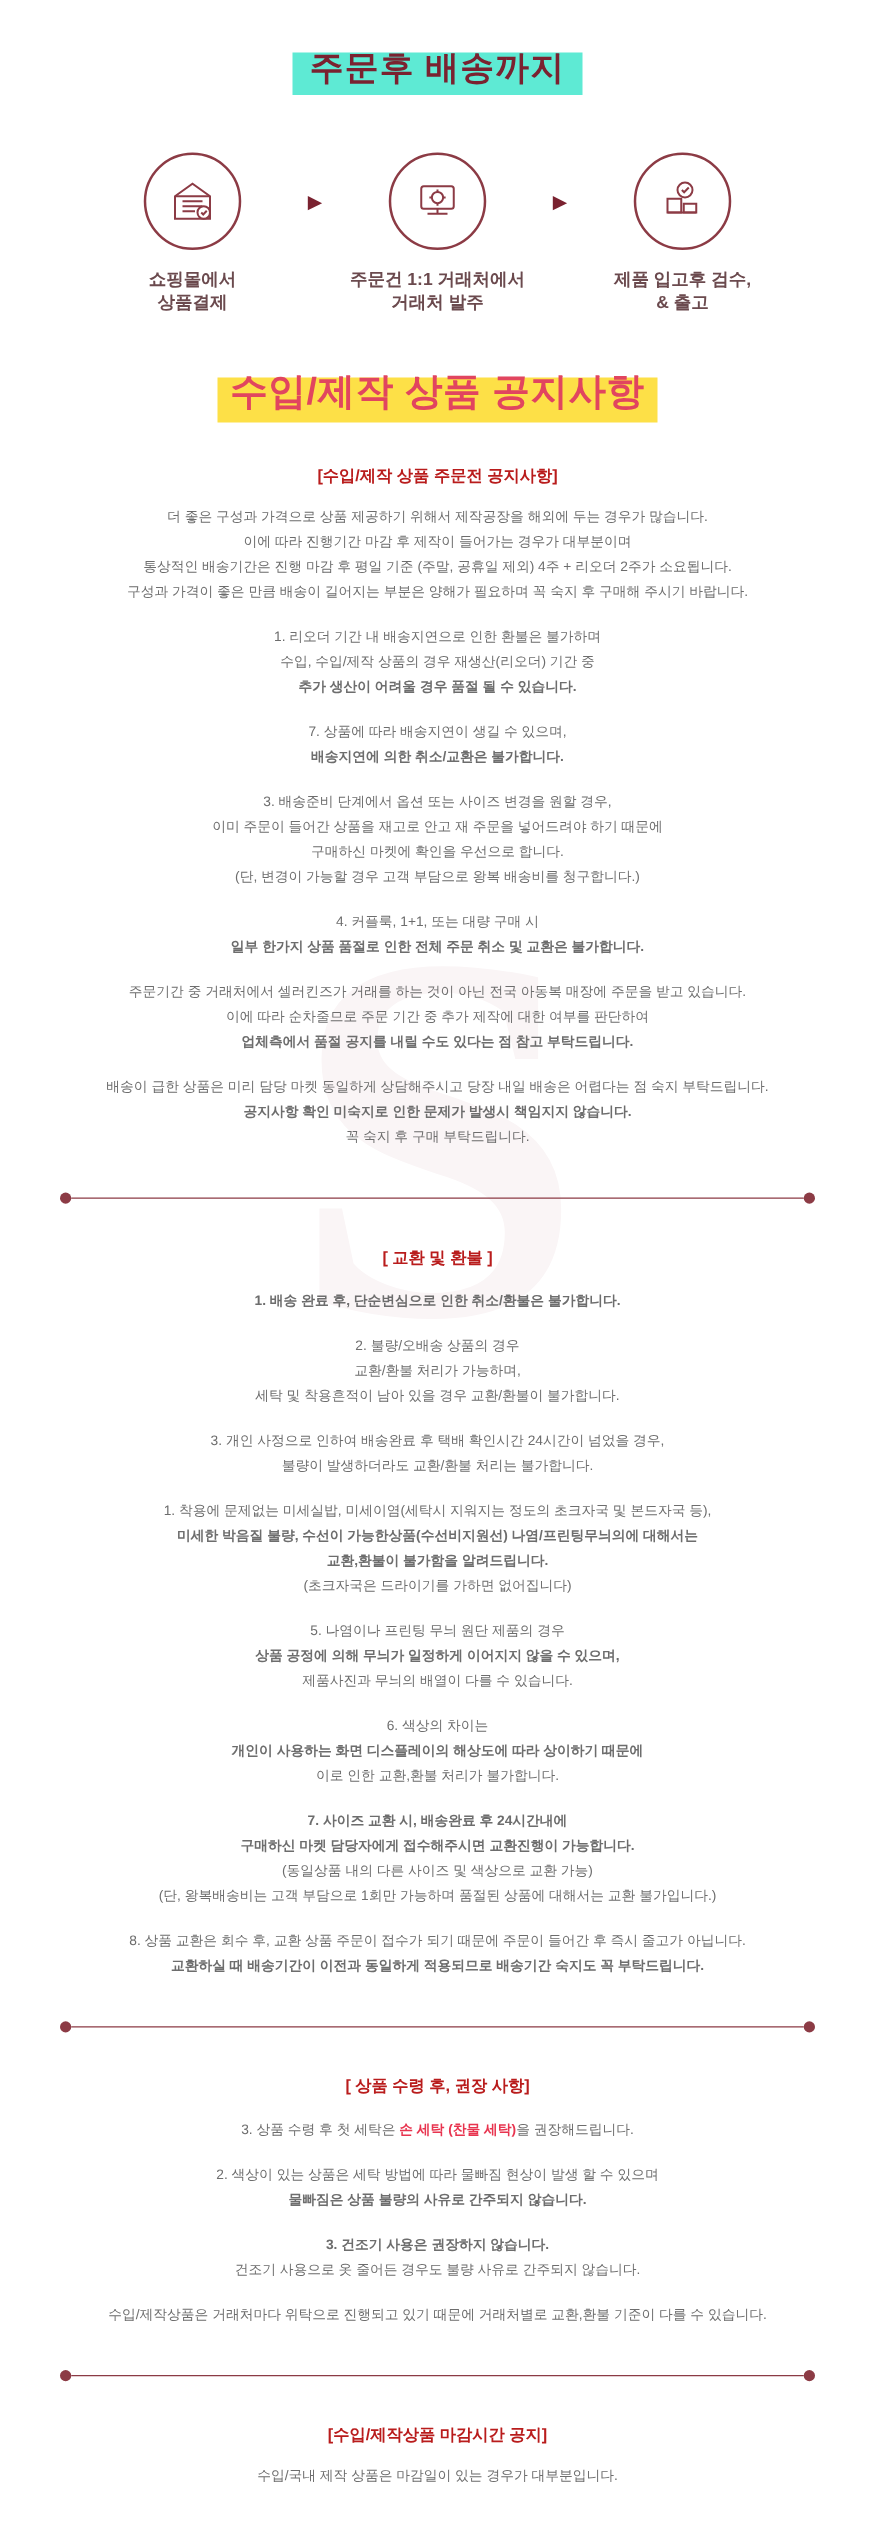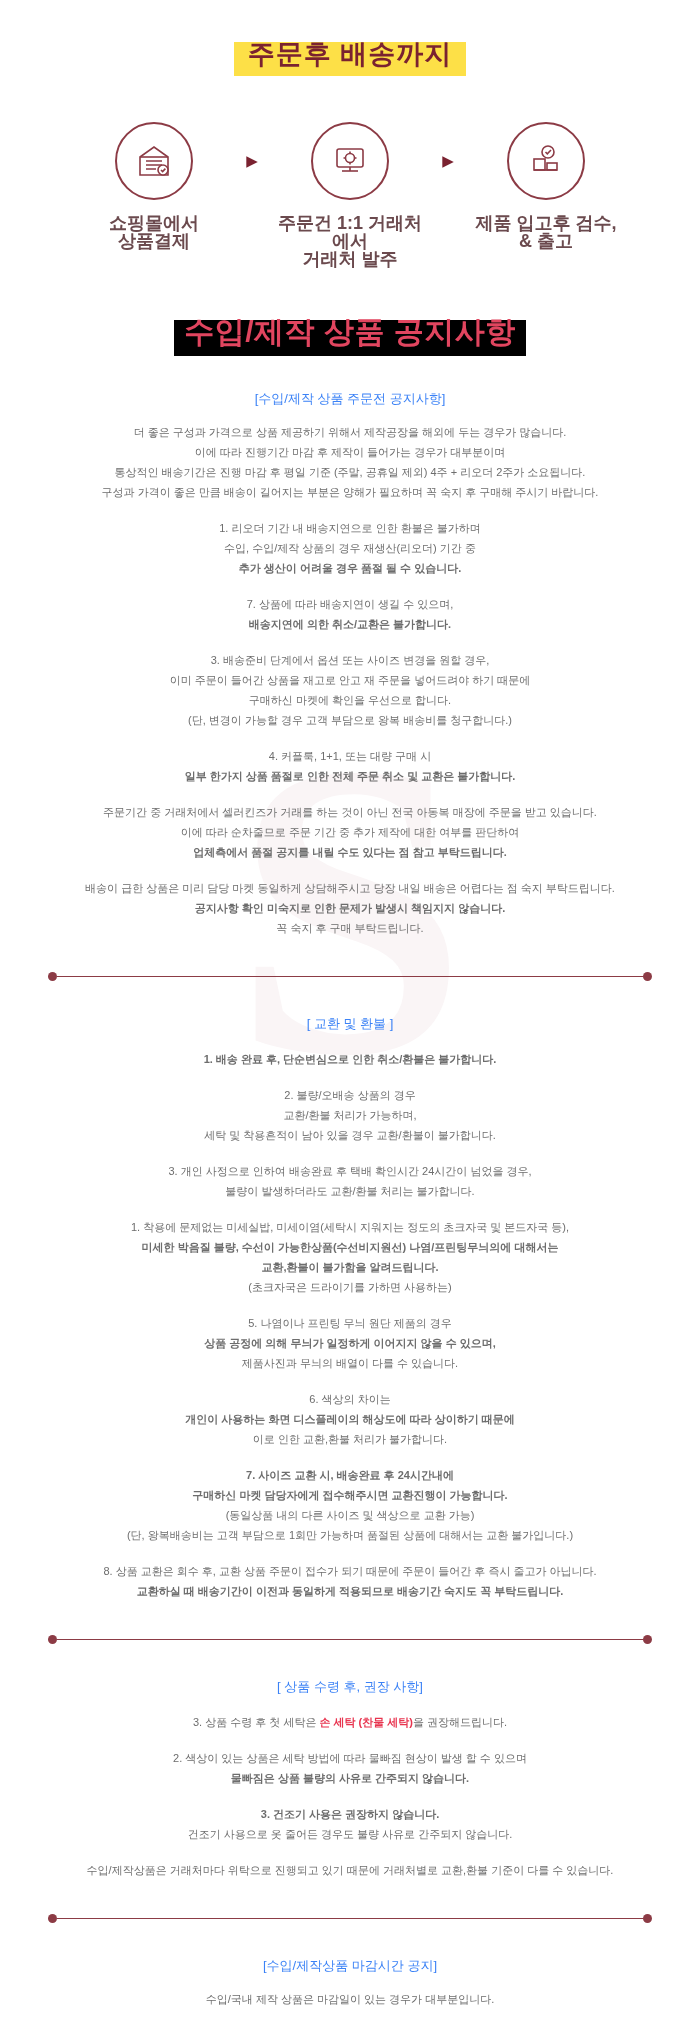--- a/index.html
+++ b/index.html
@@ -25,21 +25,21 @@
     z-index: 0;
     user-select:none;
     line-height: 1;
   }
   .content { position:relative; z-index:1; }
 
   
   .top-banner { text-align:center; padding-top: 42px; }
   .top-banner .bar {
     display:inline-block;
-    background:#fde047;
+    background:#5eead4;
     padding: 0 14px;
   }
   .top-banner .bar .txt {
     font-size: 27px;
     font-weight: bold;
     color:#7a2230;
     letter-spacing: 1px;
     line-height: 34px;
     display:block;
     position:relative;
@@ -57,61 +57,61 @@
   .step { width: 150px; text-align:center; }
   .circle {
     width: 78px; height:78px;
     border: 2px solid #8c3b45;
     border-radius: 50%;
     margin: 0 auto;
     display:flex; align-items:center; justify-content:center;
   }
   .step-label {
     margin-top: 14px;
-    font-size: 18px;
+    font-size: 14px;
     color: #6b4a4e;
     line-height: 18px;
     font-weight: bold;
     white-space: pre-line;
   }
   .arrow {
     width: 22px;
     padding-top: 30px;
     text-align:center;
     color:#7a2230;
     font-size: 15px;
   }
 
   
   .main-heading {
     text-align:center;
     margin-top: 52px;
   }
   .main-heading .hl {
     display:inline-block;
-    background:#000000;
+    background:#fde047;
     padding: 0 10px;
   }
   .main-heading .hl .txt {
     display:block;
     position:relative;
     top:-6px;
     font-size: 30px;
     font-weight: bold;
     color:#e1455f;
     line-height: 36px;
     letter-spacing: 0.5px;
   }
 
   
   .block { text-align:center; margin-top: 34px; padding: 0 48px; }
   .sec-title {
     font-size: 13px;
-    font-weight: normal;
-    color:#3b82f6;
+    font-weight: bold;
+    color:#b91c1c;
     margin-bottom: 14px;
   }
   p.line {
     font-size: 11px;
     line-height: 20px;
     color:#6d6d6d;
     margin: 0;
   }
   p.gap { margin-top: 16px; }
   .red { color:#e8344f; font-weight:bold; }
@@ -266,21 +266,21 @@
 
       <div class="item">
         <p class="line">3. 개인 사정으로 인하여 배송완료 후 택배 확인시간 24시간이 넘었을 경우,</p>
         <p class="line">불량이 발생하더라도 교환/환불 처리는 불가합니다.</p>
       </div>
 
       <div class="item">
         <p class="line">1. 착용에 문제없는 미세실밥, 미세이염(세탁시 지워지는 정도의 초크자국 및 본드자국 등),</p>
         <p class="line red">미세한 박음질 불량, 수선이 가능한상품(수선비지원선) 나염/프린팅무늬의에 대해서는</p>
         <p class="line red">교환,환불이 불가함을 알려드립니다.</p>
-        <p class="line">(초크자국은 드라이기를 가하면 사용하는)</p>
+        <p class="line">(초크자국은 드라이기를 가하면 없어집니다)</p>
       </div>
 
       <div class="item">
         <p class="line">5. 나염이나 프린팅 무늬 원단 제품의 경우</p>
         <p class="line red">상품 공정에 의해 무늬가 일정하게 이어지지 않을 수 있으며,</p>
         <p class="line">제품사진과 무늬의 배열이 다를 수 있습니다.</p>
       </div>
 
       <div class="item">
         <p class="line">6. 색상의 차이는</p>

